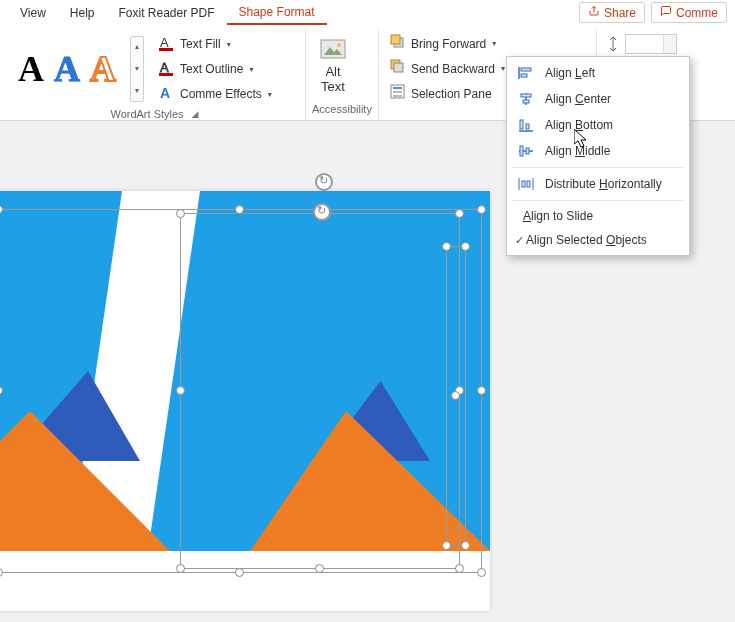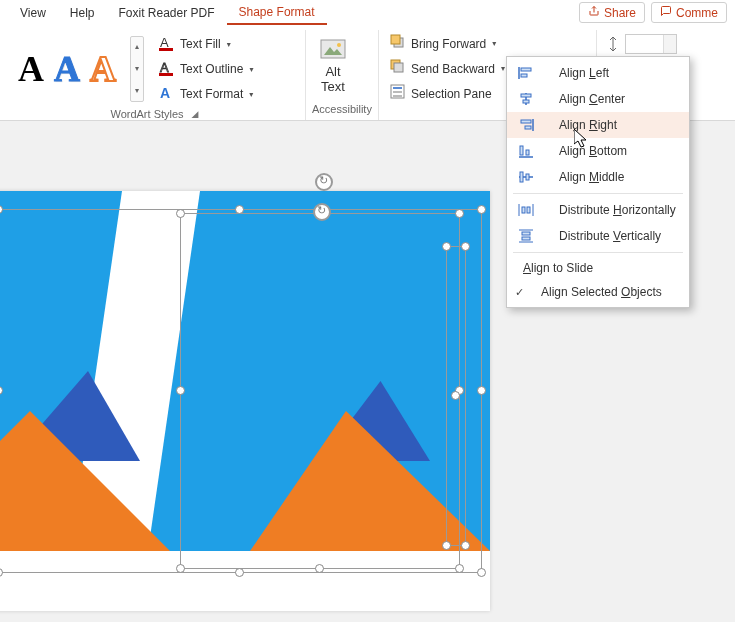--- a/index.html
+++ b/index.html
@@ -39,25 +39,25 @@
   .size-body { display:flex; gap:6px; align-items:flex-start;}
   .num-input { width:52px; height:20px; border:1px solid #ccc; background:#fff; font-size:11px; padding:0 14px 0 3px; position:relative;}
   .spin-wrap { position:relative; display:inline-block;}
   .spin-wrap::after { content:""; position:absolute; right:1px; top:1px; bottom:1px; width:12px; background:linear-gradient(#f4f4f4,#f4f4f4); border-left:1px solid #ddd;}
   .dim-icon { width:16px; height:16px; display:inline-block;}
 
   .expander { font-size:9px; color:#777; cursor:default; padding:0 2px;}
 
   
   .dropdown { position:absolute; left:506px; top:56px; width:184px; background:#fff; border:1px solid #c8c8c8; box-shadow:3px 3px 8px rgba(0,0,0,.25); padding:3px 0; z-index:50;}
-  .dropdown .item { display:flex; align-items:center; gap:24px; padding:5px 10px 5px 10px; font-size:12px; color:#333;}
+  .dropdown .item { display:flex; align-items:center; gap:10px; padding:5px 10px 5px 10px; font-size:12px; color:#333;}
   .dropdown .item .icon { width:18px; height:16px; display:flex; align-items:center; justify-content:center;}
   .dropdown .item.hover { background:#fbece4; }
   .dropdown .item.checked::before { content:"✓"; position:absolute; left:8px; font-size:11px; color:#444;}
-  .dropdown .item.checked { position:relative; padding-left:34px;}
+  .dropdown .item.checked { position:relative; padding-left:19px;}
   .dropdown .item.plain { padding-left:16px; }
   .dropdown .sep { height:1px; background:#e2e2e2; margin:3px 6px;}
 
   .cursor { position:absolute; left:574px; top:129px; z-index:60; pointer-events:none;}
 
   
   .canvas-wrap { position:relative; width:735px; height:calc(622px - 121px); background:#f1f1f1; overflow:hidden;}
   .slide { position:absolute; left:-110px; top:70px; width:600px; height:420px; background:#fff; box-shadow:0 0 4px rgba(0,0,0,.15);}
   
   
@@ -131,21 +131,21 @@
                 <text x="1" y="12" font-size="13" font-family="serif" fill="none" stroke="#333" stroke-width="0.8">A</text>
                 <rect x="0" y="13" width="14" height="3" fill="#c00000"></rect>
               </svg></span>
           <span>Text Outline</span>
             <span class="caret">▾</span>
         </div>
         <div class="rb-btn">
           <span><svg width="16" height="16">
                 <text x="1" y="13" font-size="14" font-family="serif" fill="#2e75d6" font-weight="bold">A</text>
               </svg></span>
-          <span>Text Format</span>
+          <span>Comme Effects</span>
             <span class="caret">▾</span>
         </div>
       </div>
     </div>
     <div class="group-label">
       <span>WordArt Styles</span>
       <span class="expander">◢</span>
     </div>
   </div>
 
@@ -288,30 +288,20 @@
     <div class="item">
       <span class="icon">
         <svg width="16" height="14">
           <line x1="8" y1="1" x2="8" y2="13" stroke="#3a6fc4" stroke-width="1.5"></line>
           <rect x="3" y="2" width="10" height="3" fill="#cfe0f5" stroke="#3a6fc4"></rect>
           <rect x="5" y="8" width="6" height="3" fill="#cfe0f5" stroke="#3a6fc4"></rect>
         </svg>
       </span>
       <span>Align <span class="u">C</span>enter</span>
     </div>
-    <div class="item hover">
-      <span class="icon">
-        <svg width="16" height="14">
-          <line x1="15" y1="1" x2="15" y2="13" stroke="#3a6fc4" stroke-width="1.5"></line>
-          <rect x="3" y="2" width="10" height="3" fill="#cfe0f5" stroke="#3a6fc4"></rect>
-          <rect x="7" y="8" width="6" height="3" fill="#cfe0f5" stroke="#3a6fc4"></rect>
-        </svg>
-      </span>
-      <span>Align <span class="u">R</span>ight</span>
-    </div>
     <div class="item">
       <span class="icon">
         <svg width="16" height="14">
           <line x1="1" y1="13" x2="15" y2="13" stroke="#3a6fc4" stroke-width="1.5"></line>
           <rect x="2" y="2" width="3" height="9" fill="#cfe0f5" stroke="#3a6fc4"></rect>
           <rect x="8" y="6" width="3" height="5" fill="#cfe0f5" stroke="#3a6fc4"></rect>
         </svg>
       </span>
       <span>Align <span class="u">B</span>ottom</span>
     </div>
@@ -330,31 +320,20 @@
       <span class="icon">
         <svg width="16" height="14">
           <line x1="1" y1="1" x2="1" y2="13" stroke="#3a6fc4"></line>
           <line x1="15" y1="1" x2="15" y2="13" stroke="#3a6fc4"></line>
           <rect x="4" y="4" width="3" height="6" fill="#cfe0f5" stroke="#3a6fc4"></rect>
           <rect x="9" y="4" width="3" height="6" fill="#cfe0f5" stroke="#3a6fc4"></rect>
         </svg>
       </span>
       <span>Distribute <span class="u">H</span>orizontally</span>
     </div>
-    <div class="item">
-      <span class="icon">
-        <svg width="16" height="14">
-          <line x1="1" y1="1" x2="15" y2="1" stroke="#3a6fc4"></line>
-          <line x1="1" y1="13" x2="15" y2="13" stroke="#3a6fc4"></line>
-          <rect x="4" y="3" width="8" height="3" fill="#cfe0f5" stroke="#3a6fc4"></rect>
-          <rect x="4" y="8" width="8" height="3" fill="#cfe0f5" stroke="#3a6fc4"></rect>
-        </svg>
-      </span>
-      <span>Distribute <span class="u">V</span>ertically</span>
-    </div>
     <div class="sep"></div>
     <div class="item plain">
       <span><span class="u">A</span>lign to Slide</span>
     </div>
     <div class="item checked">
       <span>Align Selected <span class="u">O</span>bjects</span>
     </div>
   </div>
 
 <svg class="cursor" width="16" height="20">

